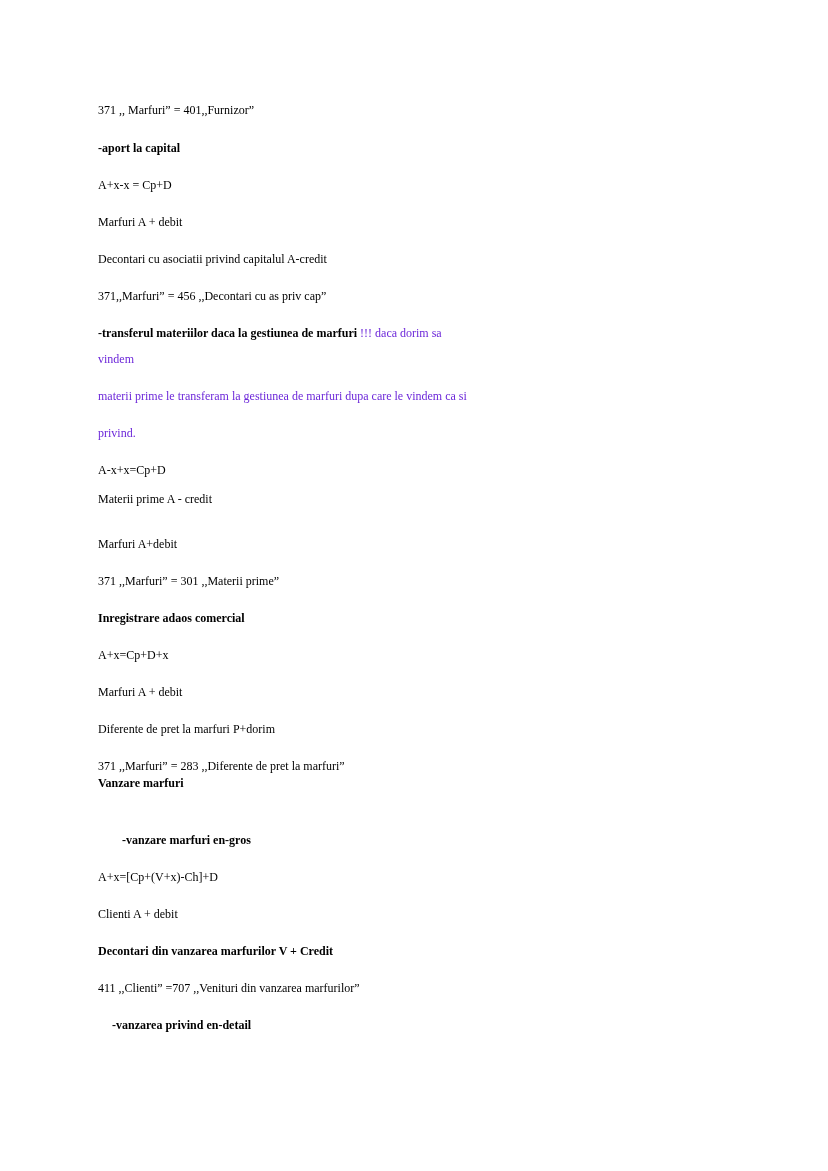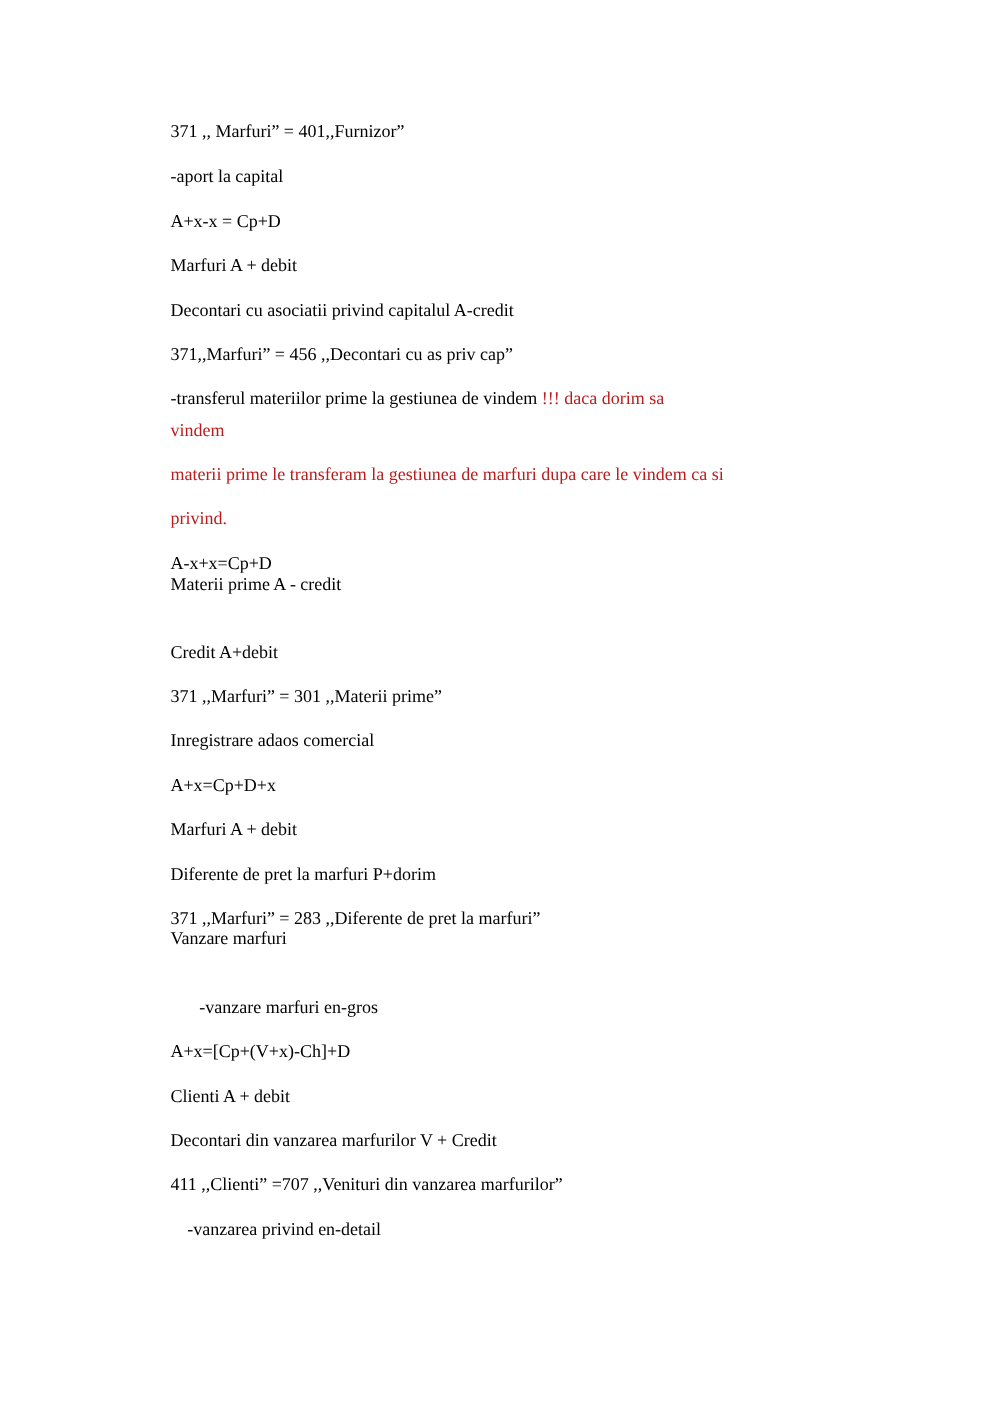--- a/index.html
+++ b/index.html
@@ -18,50 +18,49 @@
     .page {
       position: absolute;
       left: 98px;
       top: 0;
       width: 640px;
     }
     .line {
       position: absolute;
       left: 0;
       white-space: nowrap;
-      font-size: 15px;
+      font-size: 12px;
       line-height: 22px;
-      margin-left: 44px;
     }
-    .bold { font-weight: normal; }
-    .red { color: #b91c1c; }
+    .bold { font-weight: bold; }
+    .red { color: #6d28d9; }
     .indent1 { left: 24px; }
     .indent2 { left: 14px; }
   </style>
 </head>
 <body>
 
 <div class="page">
   <div class="line" style="top:99px">371 ,, Marfuri” = 401,,Furnizor”</div>
   <div class="line bold" style="top:137px">-aport la capital</div>
   <div class="line" style="top:174px">A+x-x = Cp+D</div>
   <div class="line" style="top:211px">Marfuri A + debit</div>
   <div class="line" style="top:248px">Decontari cu asociatii privind capitalul A-credit</div>
   <div class="line" style="top:285px">371,,Marfuri” = 456 ,,Decontari cu as priv cap”</div>
 
   <div class="line" style="top:322px">
-    <span class="bold">-transferul materiilor prime la gestiunea de vindem</span><span class="red"> !!! daca dorim sa</span>
+    <span class="bold">-transferul materiilor daca la gestiunea de marfuri</span><span class="red"> !!! daca dorim sa</span>
   </div>
   <div class="line red" style="top:348px">vindem</div>
   <div class="line red" style="top:385px">materii prime le transferam la gestiunea de marfuri dupa care le vindem ca si</div>
   <div class="line red" style="top:422px">privind.</div>
 
   <div class="line" style="top:459px">A-x+x=Cp+D</div>
-  <div class="line" style="top:477px">Materii prime A - credit</div>
-  <div class="line" style="top:533px">Credit A+debit</div>
+  <div class="line" style="top:488px">Materii prime A - credit</div>
+  <div class="line" style="top:533px">Marfuri A+debit</div>
   <div class="line" style="top:570px">371 ,,Marfuri” = 301 ,,Materii prime”</div>
   <div class="line bold" style="top:607px">Inregistrare adaos comercial</div>
   <div class="line" style="top:644px">A+x=Cp+D+x</div>
   <div class="line" style="top:681px">Marfuri A + debit</div>
   <div class="line" style="top:718px">Diferente de pret la marfuri P+dorim</div>
   <div class="line" style="top:755px">371 ,,Marfuri” = 283 ,,Diferente de pret la marfuri”</div>
   <div class="line bold" style="top:772px">Vanzare marfuri</div>
   <div class="line bold indent1" style="top:829px">-vanzare marfuri en-gros</div>
   <div class="line" style="top:866px">A+x=[Cp+(V+x)-Ch]+D</div>
   <div class="line" style="top:903px">Clienti A + debit</div>

